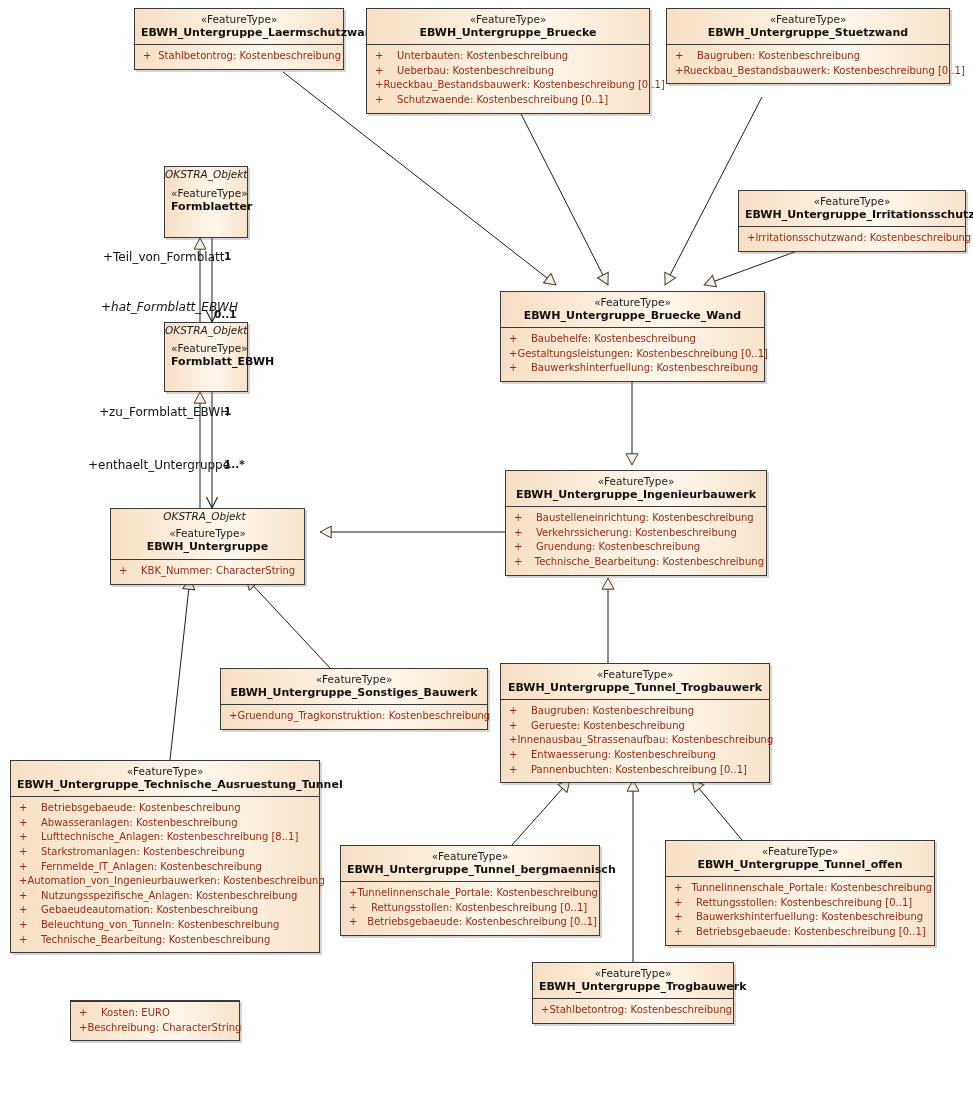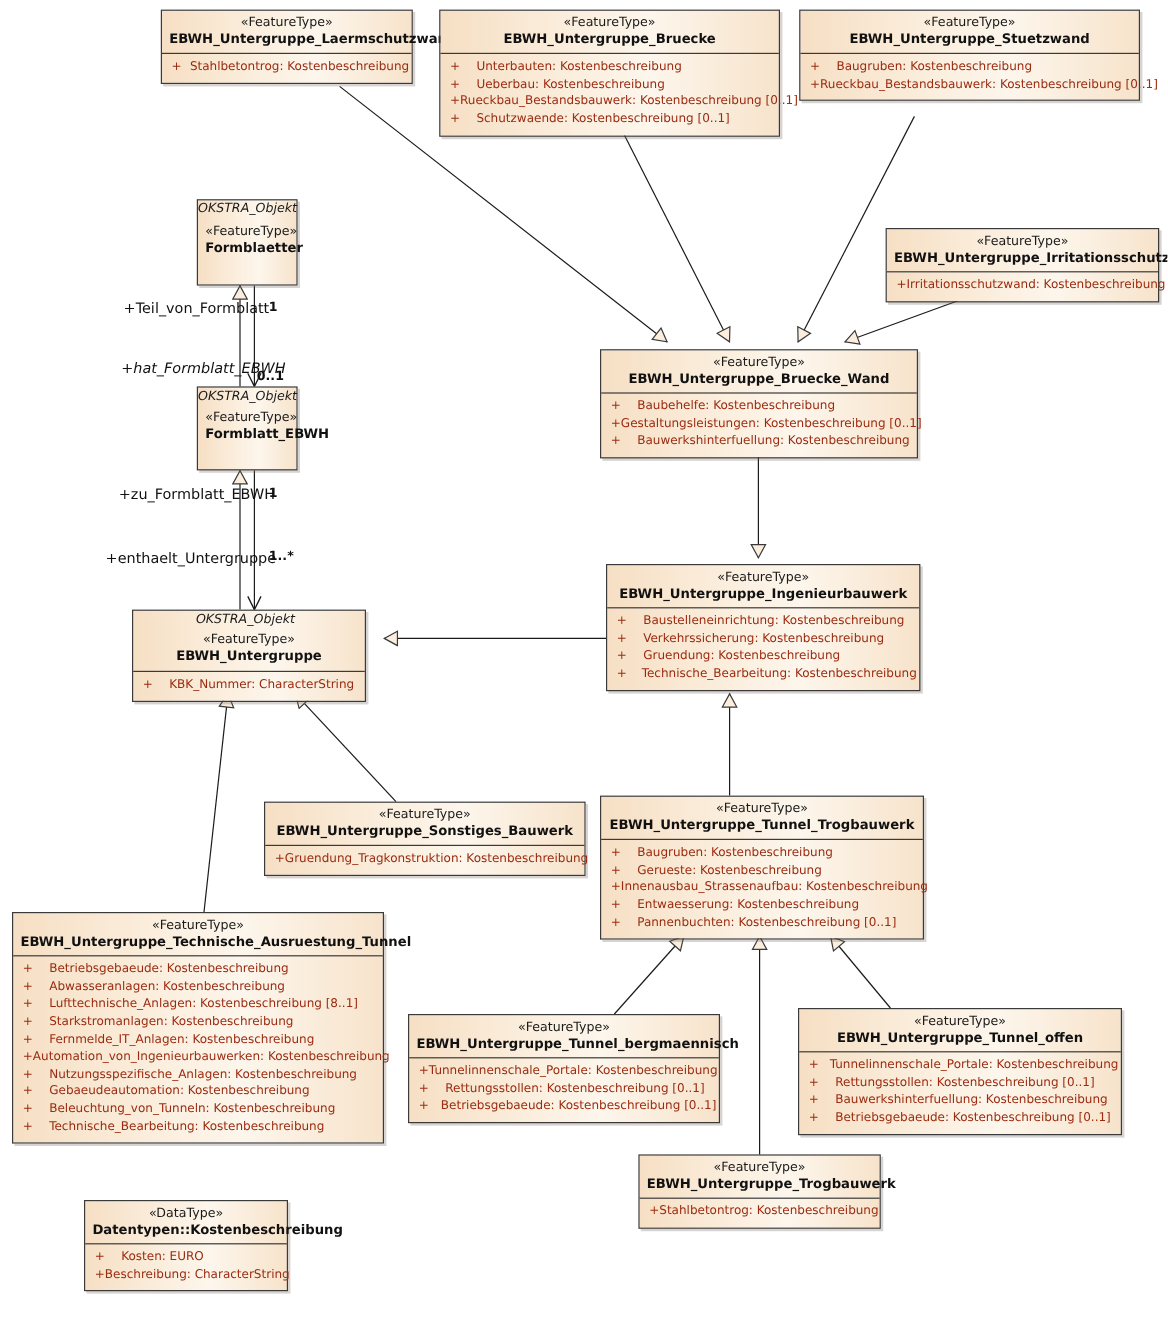--- a/index.html
+++ b/index.html
@@ -366,24 +366,20 @@
     <div class="sep"></div>
     <div class="attrs">
       <div class="attr">
           <span class="vis">+</span>
           <span>Stahlbetontrog: Kostenbeschreibung</span>
         </div>
     </div>
   </div>
 
   <div class="uml" style="left:70px;top:1000px;width:170px;">
-    <div class="hdr">
-      <div class="stereo">«DataType»</div>
-      <div class="nm">Datentypen::Kostenbeschreibung</div>
-    </div>
     <div class="sep"></div>
     <div class="attrs">
       <div class="attr">
           <span class="vis">+</span>
           <span>Kosten: EURO</span>
         </div>
       <div class="attr">
           <span class="vis">+</span>
           <span>Beschreibung: CharacterString</span>
         </div>

